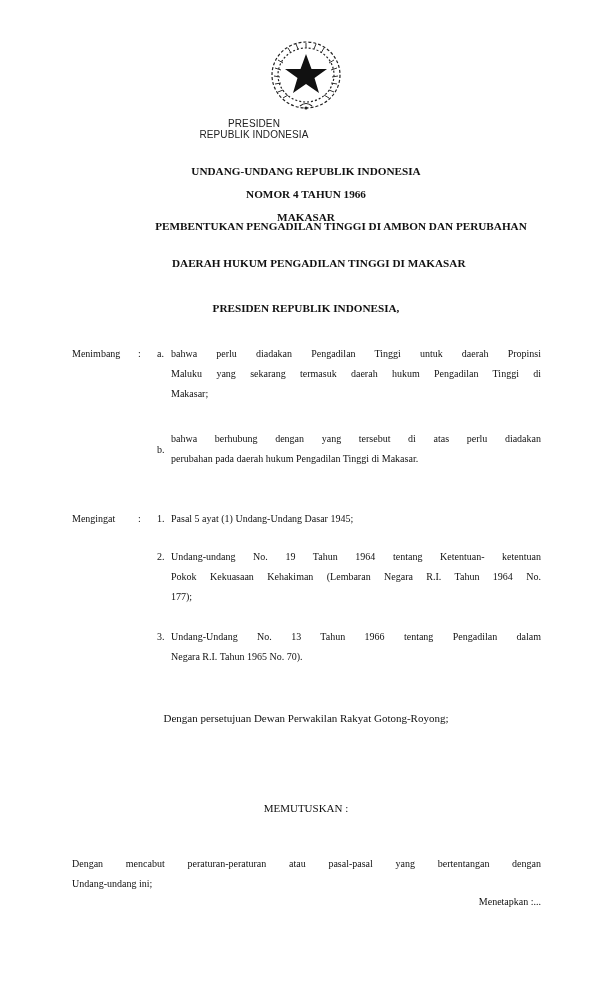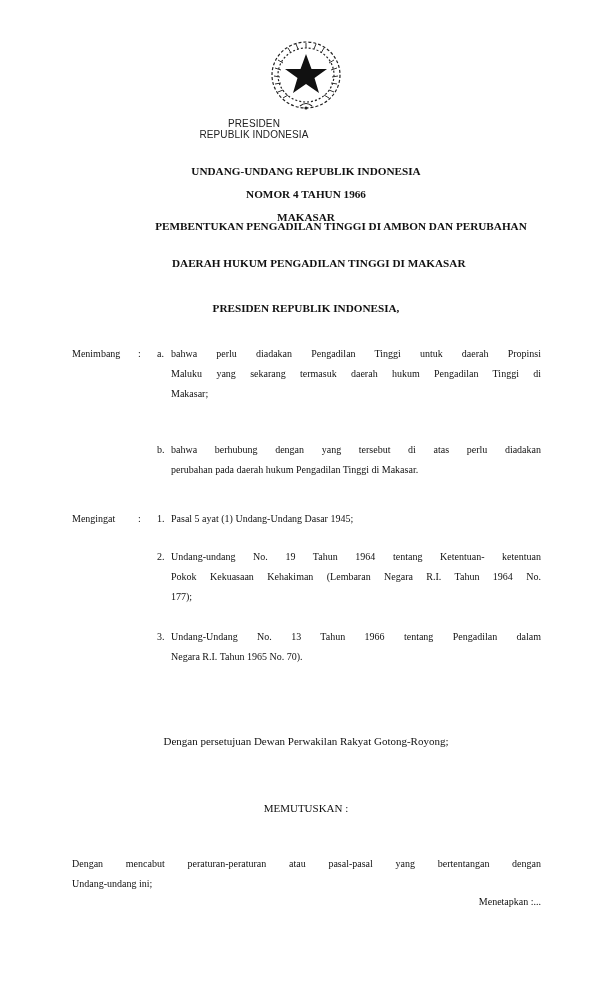--- a/index.html
+++ b/index.html
@@ -48,21 +48,21 @@
 
 <div class="abs body-text label" style="top:344px;">Menimbang</div>
 <div class="abs body-text colon" style="top:344px;">:</div>
 <div class="abs body-text marker" style="top:344px;">a.</div>
 <div class="abs body-text para" style="top:344px;">
   <span class="just">bahwa perlu diadakan Pengadilan Tinggi untuk daerah Propinsi</span>
   <span class="just">Maluku yang sekarang termasuk daerah hukum Pengadilan Tinggi di</span>
   <span>Makasar;</span>
 </div>
 <div class="abs body-text marker" style="top:440px;">b.</div>
-<div class="abs body-text para" style="top:440px;">
+<div class="abs body-text para" style="top:429px;">
   <span class="just">bahwa berhubung dengan yang tersebut di atas perlu diadakan</span>
   <span>perubahan pada daerah hukum Pengadilan Tinggi di Makasar.</span>
 </div>
 
 <div class="abs body-text label" style="top:509px;">Mengingat</div>
 <div class="abs body-text colon" style="top:509px;">:</div>
 <div class="abs body-text marker" style="top:509px;">1.</div>
 <div class="abs body-text para" style="top:509px;">
   <span>Pasal 5 ayat (1) Undang-Undang Dasar 1945;</span>
 </div>
@@ -71,20 +71,20 @@
   <span class="just">Undang-undang No. 19 Tahun 1964 tentang Ketentuan- ketentuan</span>
   <span class="just">Pokok Kekuasaan Kehakiman (Lembaran Negara R.I. Tahun 1964 No.</span>
   <span>177);</span>
 </div>
 <div class="abs body-text marker" style="top:627px;">3.</div>
 <div class="abs body-text para" style="top:627px;">
   <span class="just">Undang-Undang No. 13 Tahun 1966 tentang Pengadilan dalam</span>
   <span>Negara R.I. Tahun 1965 No. 70).</span>
 </div>
 
-<div class="abs center-line" style="top:735px;">Dengan persetujuan Dewan Perwakilan Rakyat Gotong-Royong;</div>
+<div class="abs center-line" style="top:712px;">Dengan persetujuan Dewan Perwakilan Rakyat Gotong-Royong;</div>
 <div class="abs center-line" style="top:802px;">MEMUTUSKAN :</div>
 
 <div class="abs body-text" style="top:848px; left:72px; width:469px;">
   <span class="just" style="display:block;margin-top:6px;">Dengan mencabut peraturan-peraturan atau pasal-pasal yang bertentangan dengan</span>
   <span style="display:block;">Undang-undang ini;</span>
 </div>
 <div class="abs body-text" style="top:892px; left:300px; width:241px; text-align:right;">Menetapkan :...</div>
 
 </body></html>

